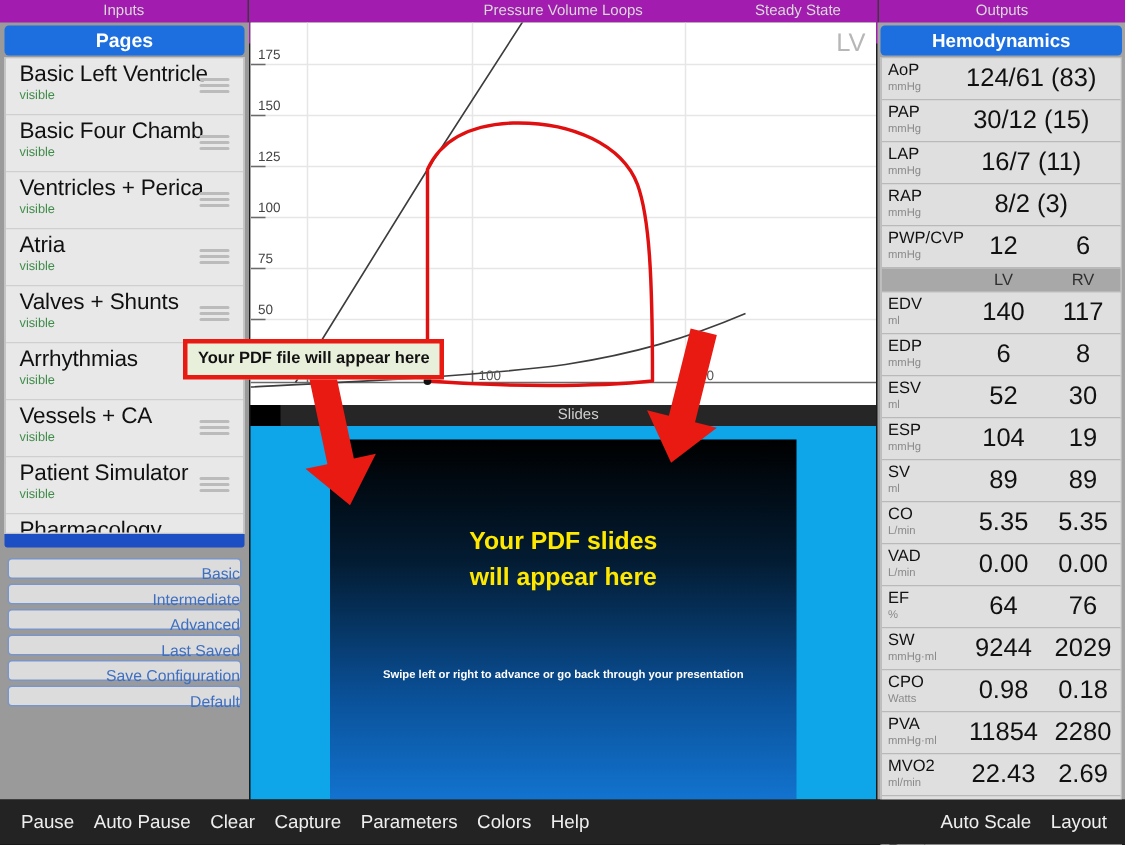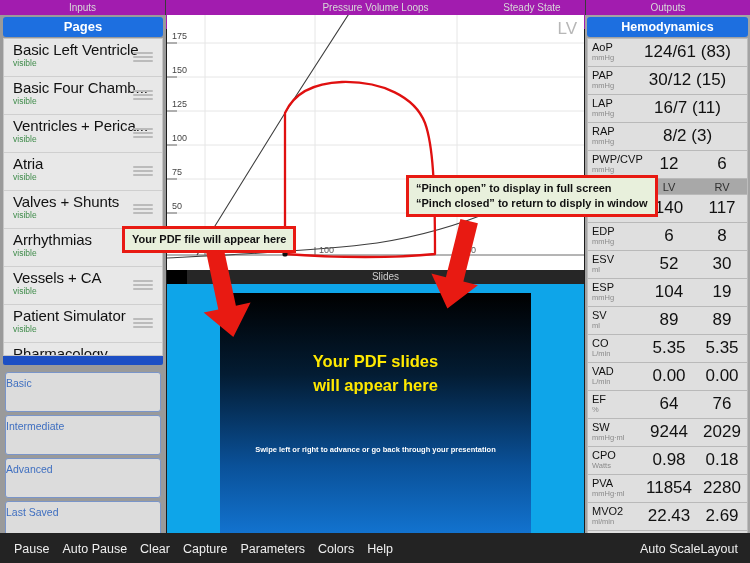--- a/index.html
+++ b/index.html
@@ -28,22 +28,22 @@
                 border:1px solid #c5c5c5; }
   .page-row { position:relative; height:38px; border-bottom:1px solid #cfcfcf;
               padding:3px 0 0 9px; background:#e8e8e8; }
   .page-row .nm { font-size:15px; color:#111; line-height:15px; letter-spacing:-0.1px; }
   .page-row .vis { font-size:8.5px; color:#3f8c4a; line-height:12px; }
   .handle { position:absolute; right:9px; top:13px; width:20px; height:9px; }
   .handle i { display:block; height:1.5px; background:#bbbbbb; margin-bottom:2.5px; border-radius:1px; }
   .list-scroll { height:9px; background:#1d4fc4; margin:0 3px; border-radius:0 0 2px 2px; }
 
   .btns { margin:7px 5px 0 5px; }
-  .cfg-btn { height:40px; margin-bottom:3px; background:#dcdcdc; border:1px solid #7a95c9;
-             border-radius:3px; color:#3f6fc0; font-size:10.5px; text-align:left;
+  .cfg-btn { height:14px; margin-bottom:3px; background:#dcdcdc; border:1px solid #7a95c9;
+             border-radius:3px; color:#3f6fc0; font-size:10.5px; text-align:right;
              line-height:20px; }
 
   
   .center { position:absolute; left:167px; top:15px; width:417px; height:518px; background:#000; }
   .chart-wrap { position:relative; width:417px; height:255px; background:#ffffff; }
   .chart-svg { position:absolute; left:0; top:0; }
   .ytick { position:absolute; left:5px; font-size:9px; color:#444; }
   .lv-label { position:absolute; right:7px; top:4px; font-size:17px; color:#b7b7b7; }
   .xtick { position:absolute; font-size:9px; color:#555; }
 
@@ -71,21 +71,21 @@
   .hval-l { position:absolute; left:55px; width:52px; top:3px; text-align:center; font-size:17px; color:#111; }
   .hval-r { position:absolute; left:108px; width:52px; top:3px; text-align:center; font-size:17px; color:#111; }
   .lvrv { position:relative; height:16px; background:#a8a8a8; border-bottom:1px solid #b9b9b9; }
   .lvrv span { position:absolute; top:0; font-size:11px; color:#2f2f2f; line-height:16px; width:52px; text-align:center; }
 
   
   .toolbar { position:absolute; left:0; top:533px; width:750px; height:30px; background:#232323; }
   .tb-left { position:absolute; left:14px; top:0; height:30px; line-height:30px; }
   .tb-right { position:absolute; right:12px; top:0; height:30px; line-height:30px; }
   .tb-item { color:#efefef; font-size:12.5px; margin-right:13px; display:inline-block; }
-  .tb-right .tb-item { margin-right:0; }
+  .tb-right .tb-item { margin-right:0; margin-left:13px; }
 
   
   .callout { position:absolute; background:#e8f0dc; border:3px solid #e81a12;
              font-size:11px; font-weight:bold; color:#111; padding:3px 7px; line-height:15px;
              white-space:nowrap; z-index:40; }
   .callout-left { left:122px; top:226px; }
   .callout-right { left:406px; top:175px; }
   .arrows { position:absolute; left:0; top:0; width:750px; height:563px; pointer-events:none; z-index:35; }
 </style>
 </head>
@@ -407,23 +407,19 @@
       </div>
 
   </div>
 
   <svg class="arrows">
     <path d="M 233 248 L 233 306 L 248 306 L 224 336 L 200 306 L 215 306 L 215 248 Z" transform="rotate(-12 233 292)" fill="#e81a12"></path>
     <path d="M 467 222 L 467 282 L 482 282 L 458 312 L 434 282 L 449 282 L 449 222 Z" transform="rotate(14 467 267)" fill="#e81a12"></path>
   </svg>
 
   <div class="callout callout-left">Your PDF file will appear here</div>
-  <div class="callout callout-right">
-    <div>“Pinch open” to display in full screen</div>
-    <div>“Pinch closed” to return to disply in window</div>
-  </div>
 
   <div class="toolbar">
     <div class="tb-left" id="tb-left"><span class="tb-item">Pause</span><span class="tb-item">Auto Pause</span><span class="tb-item">Clear</span><span class="tb-item">Capture</span><span class="tb-item">Parameters</span><span class="tb-item">Colors</span><span class="tb-item">Help</span></div>
     <div class="tb-right" id="tb-right"><span class="tb-item">Auto Scale</span><span class="tb-item">Layout</span></div>
   </div>
 
 </div>
 
 </body></html>

